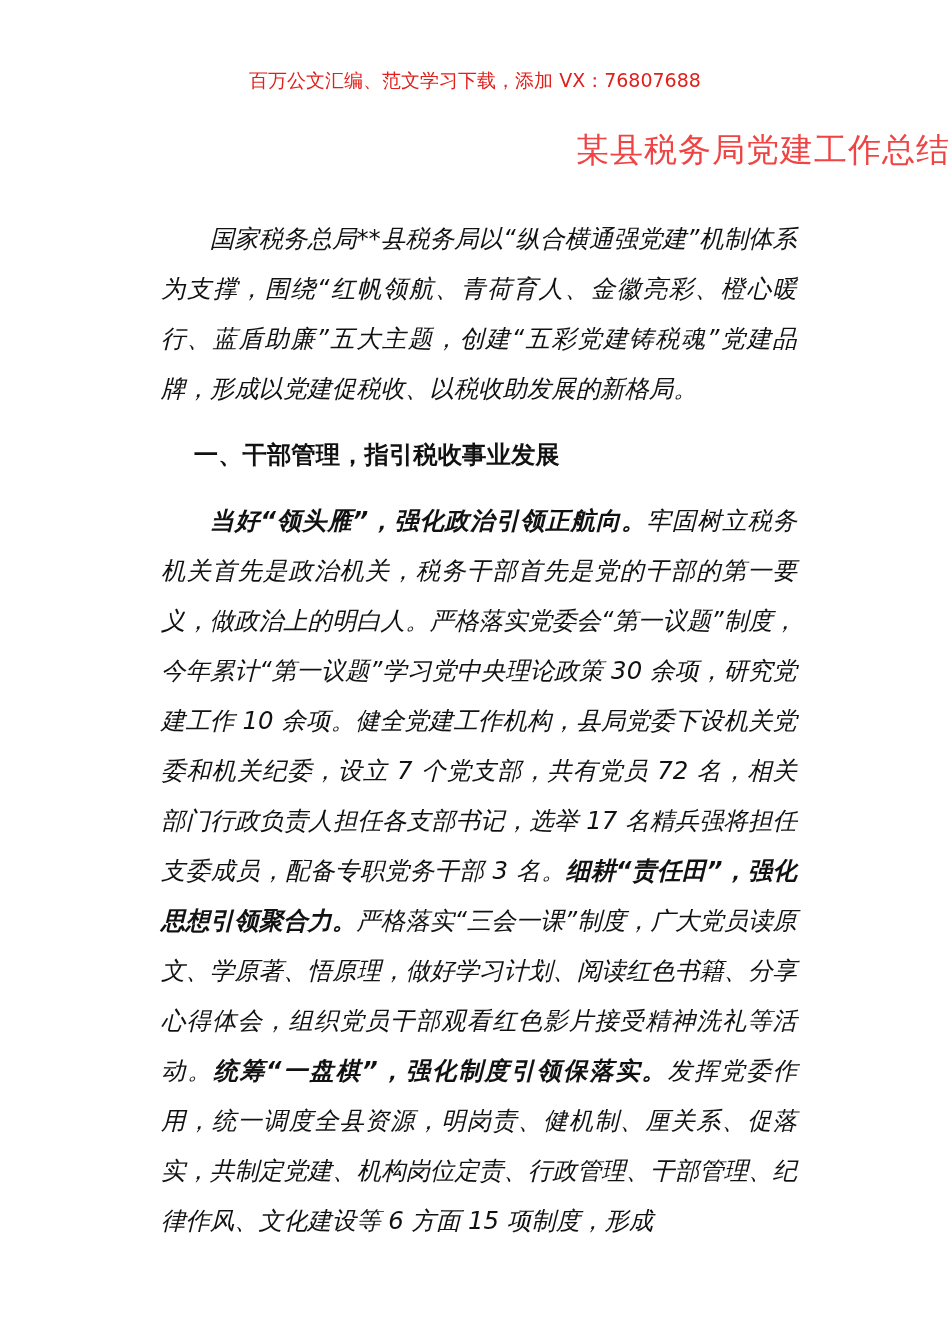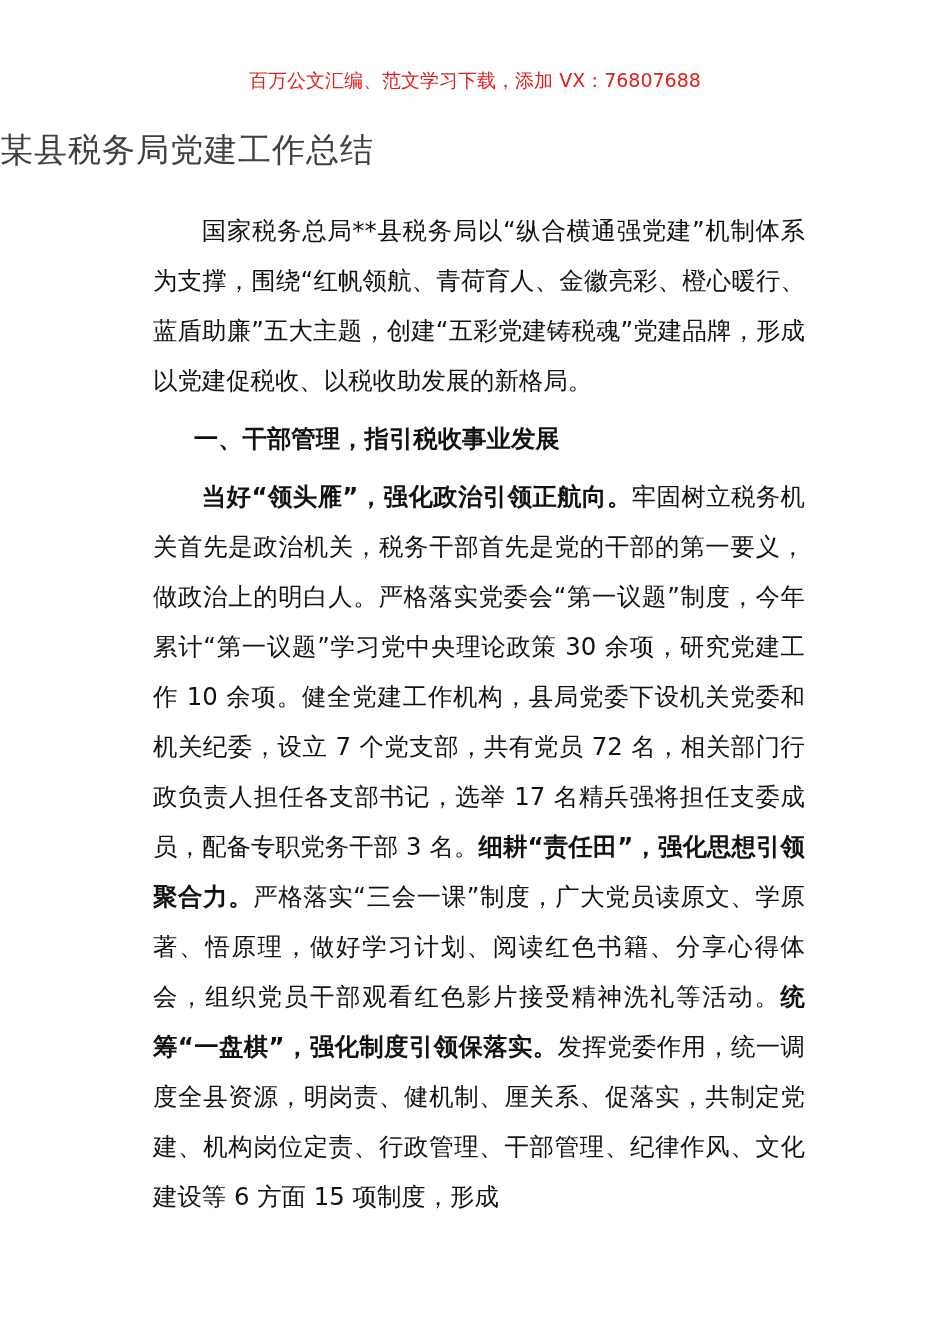--- a/index.html
+++ b/index.html
@@ -23,38 +23,39 @@
       text-align: center;
       font-size: 19px;
       color: #e0201c;
       letter-spacing: 0px;
     }
     .title {
       position: absolute;
       top: 128px;
       left: 0;
       width: 950px;
-      text-align: left;
+      text-align: right;
       font-size: 33px;
-      color: #404040;
+      color: #ef4444;
       letter-spacing: 1px;
     }
     .body {
       position: absolute;
       top: 198px;
       left: 145px;
       width: 668px;
       font-size: 24.4px;
       line-height: 50px;
       text-align: justify;
       text-justify: inter-character;
     }
     .para {
-      margin: 8px;
+      margin: 16px;
       text-indent: 2em;
+      font-style: italic;
     }
     .heading {
       margin: 4px 0 4px 0;
       text-indent: 2em;
       font-weight: bold;
     }
     .b { font-weight: bold; }
   </style>
 </head>
 <body>

